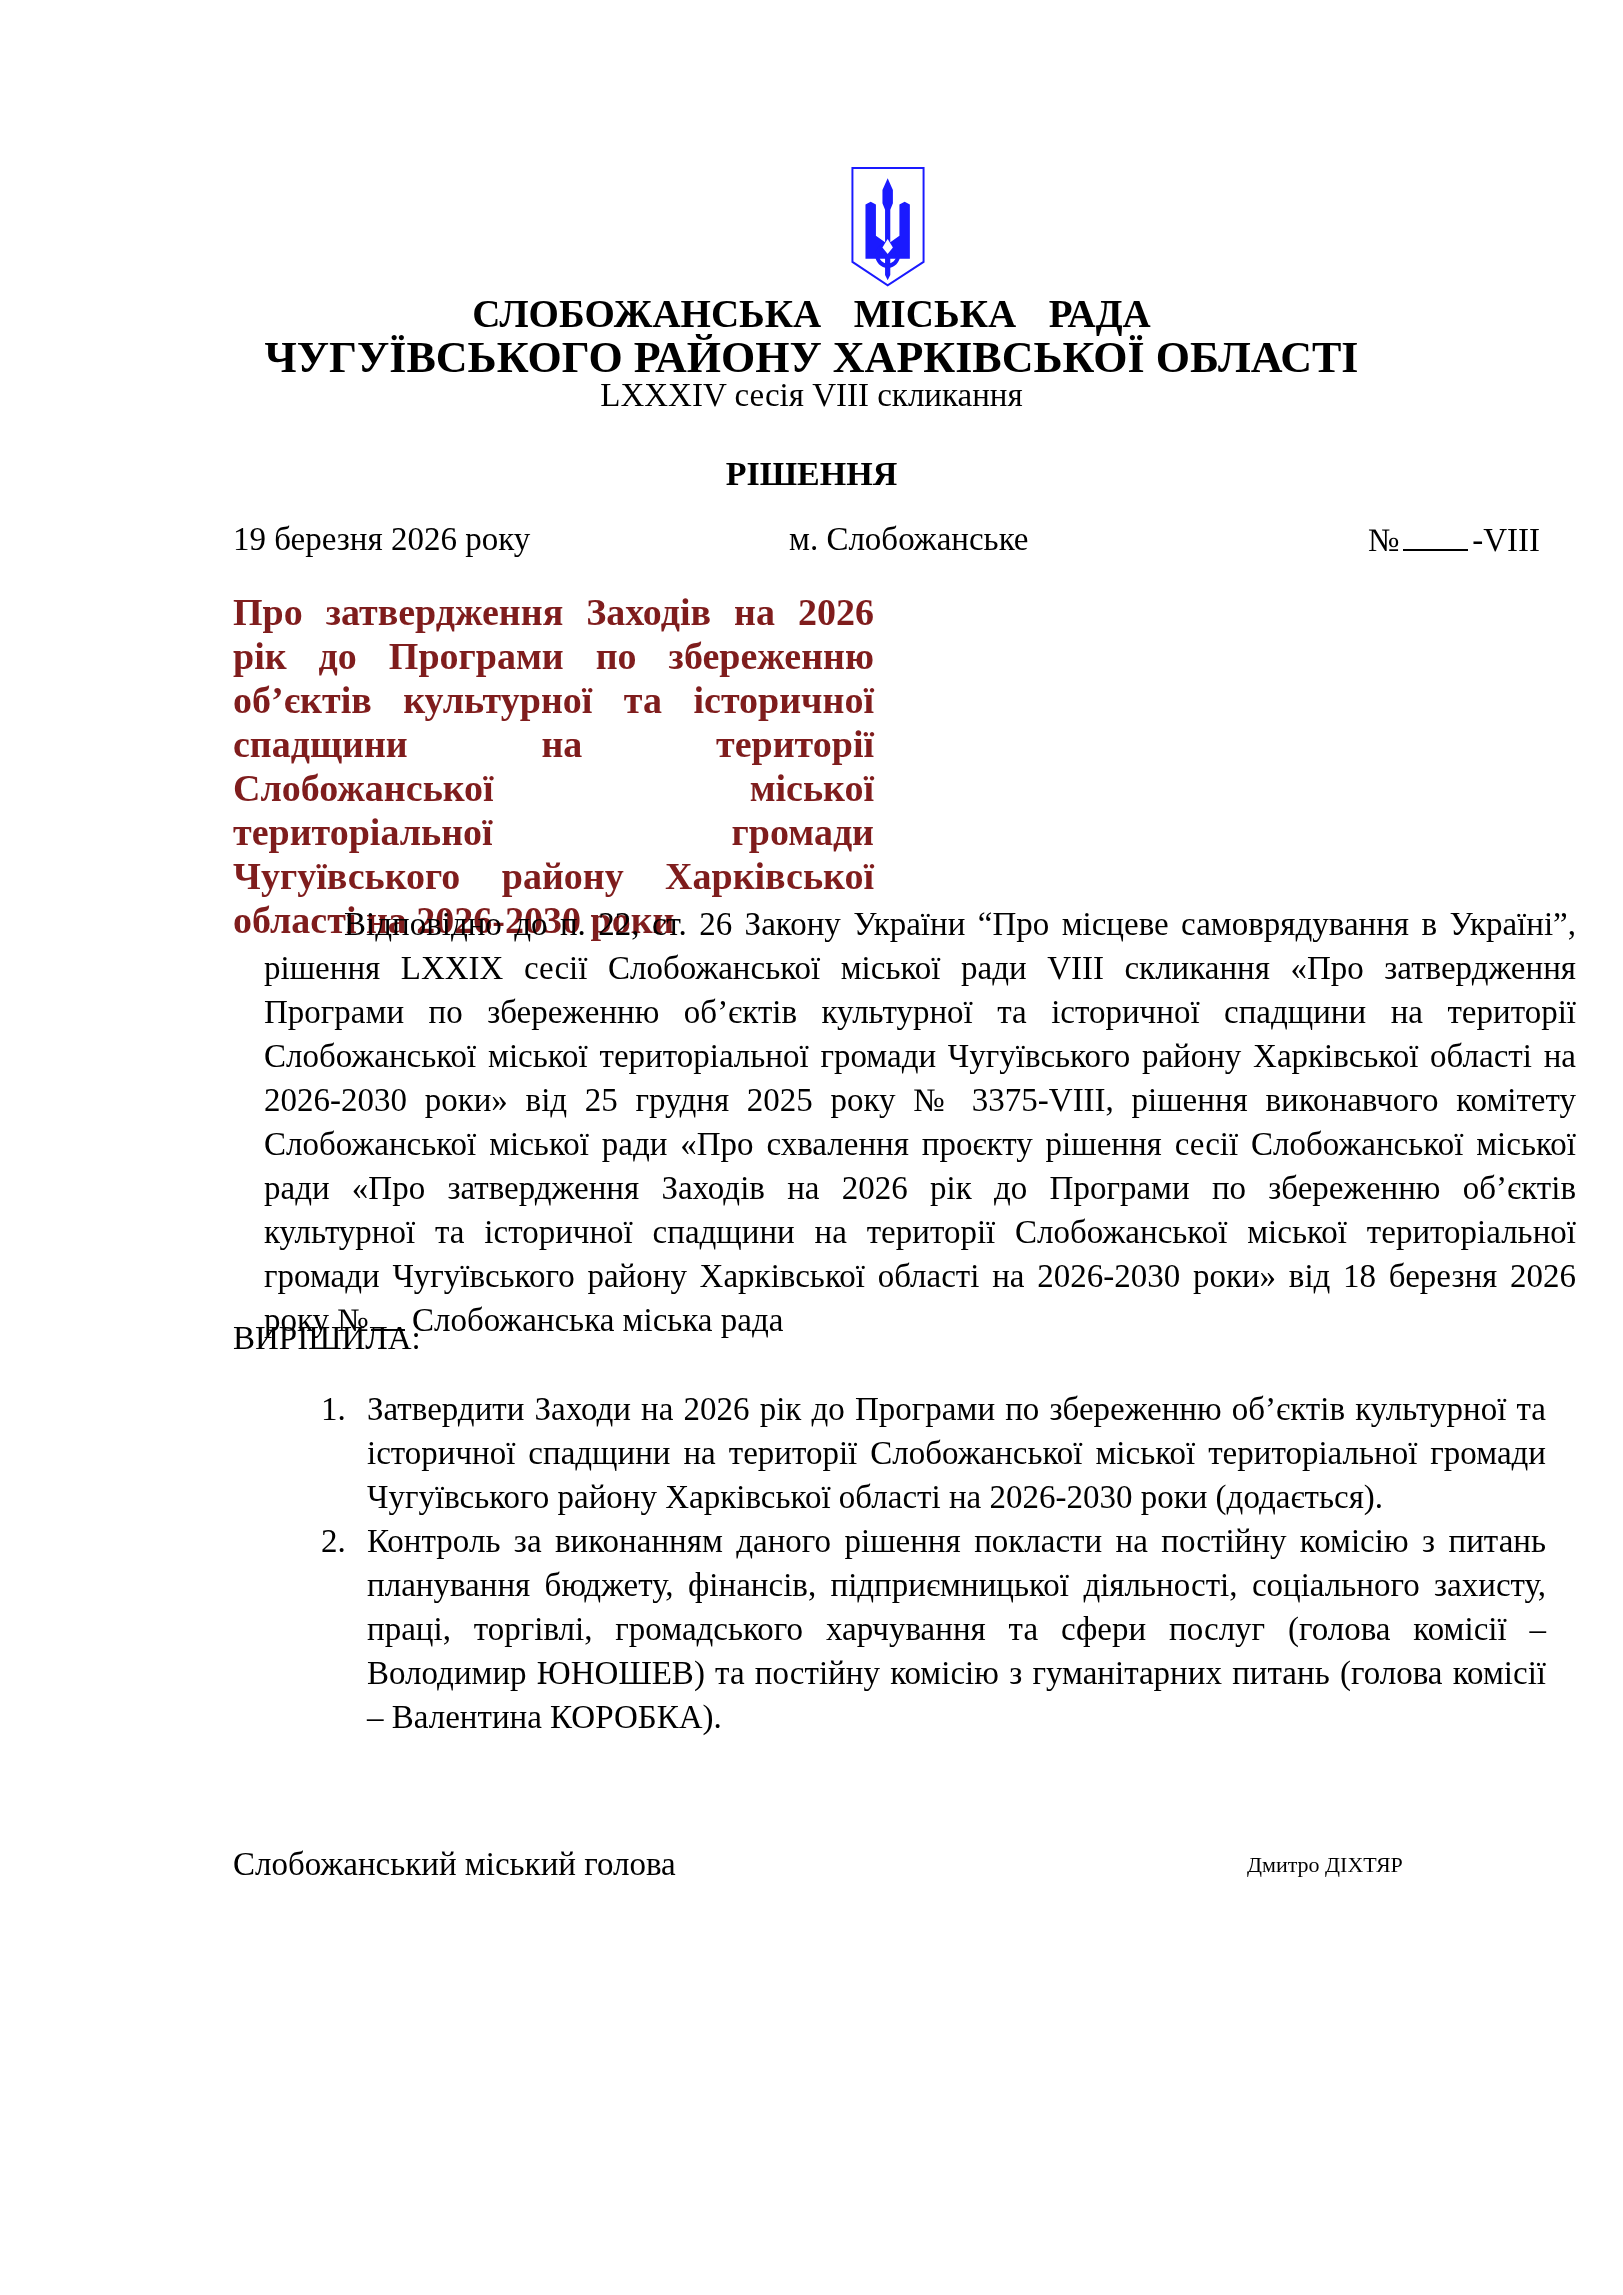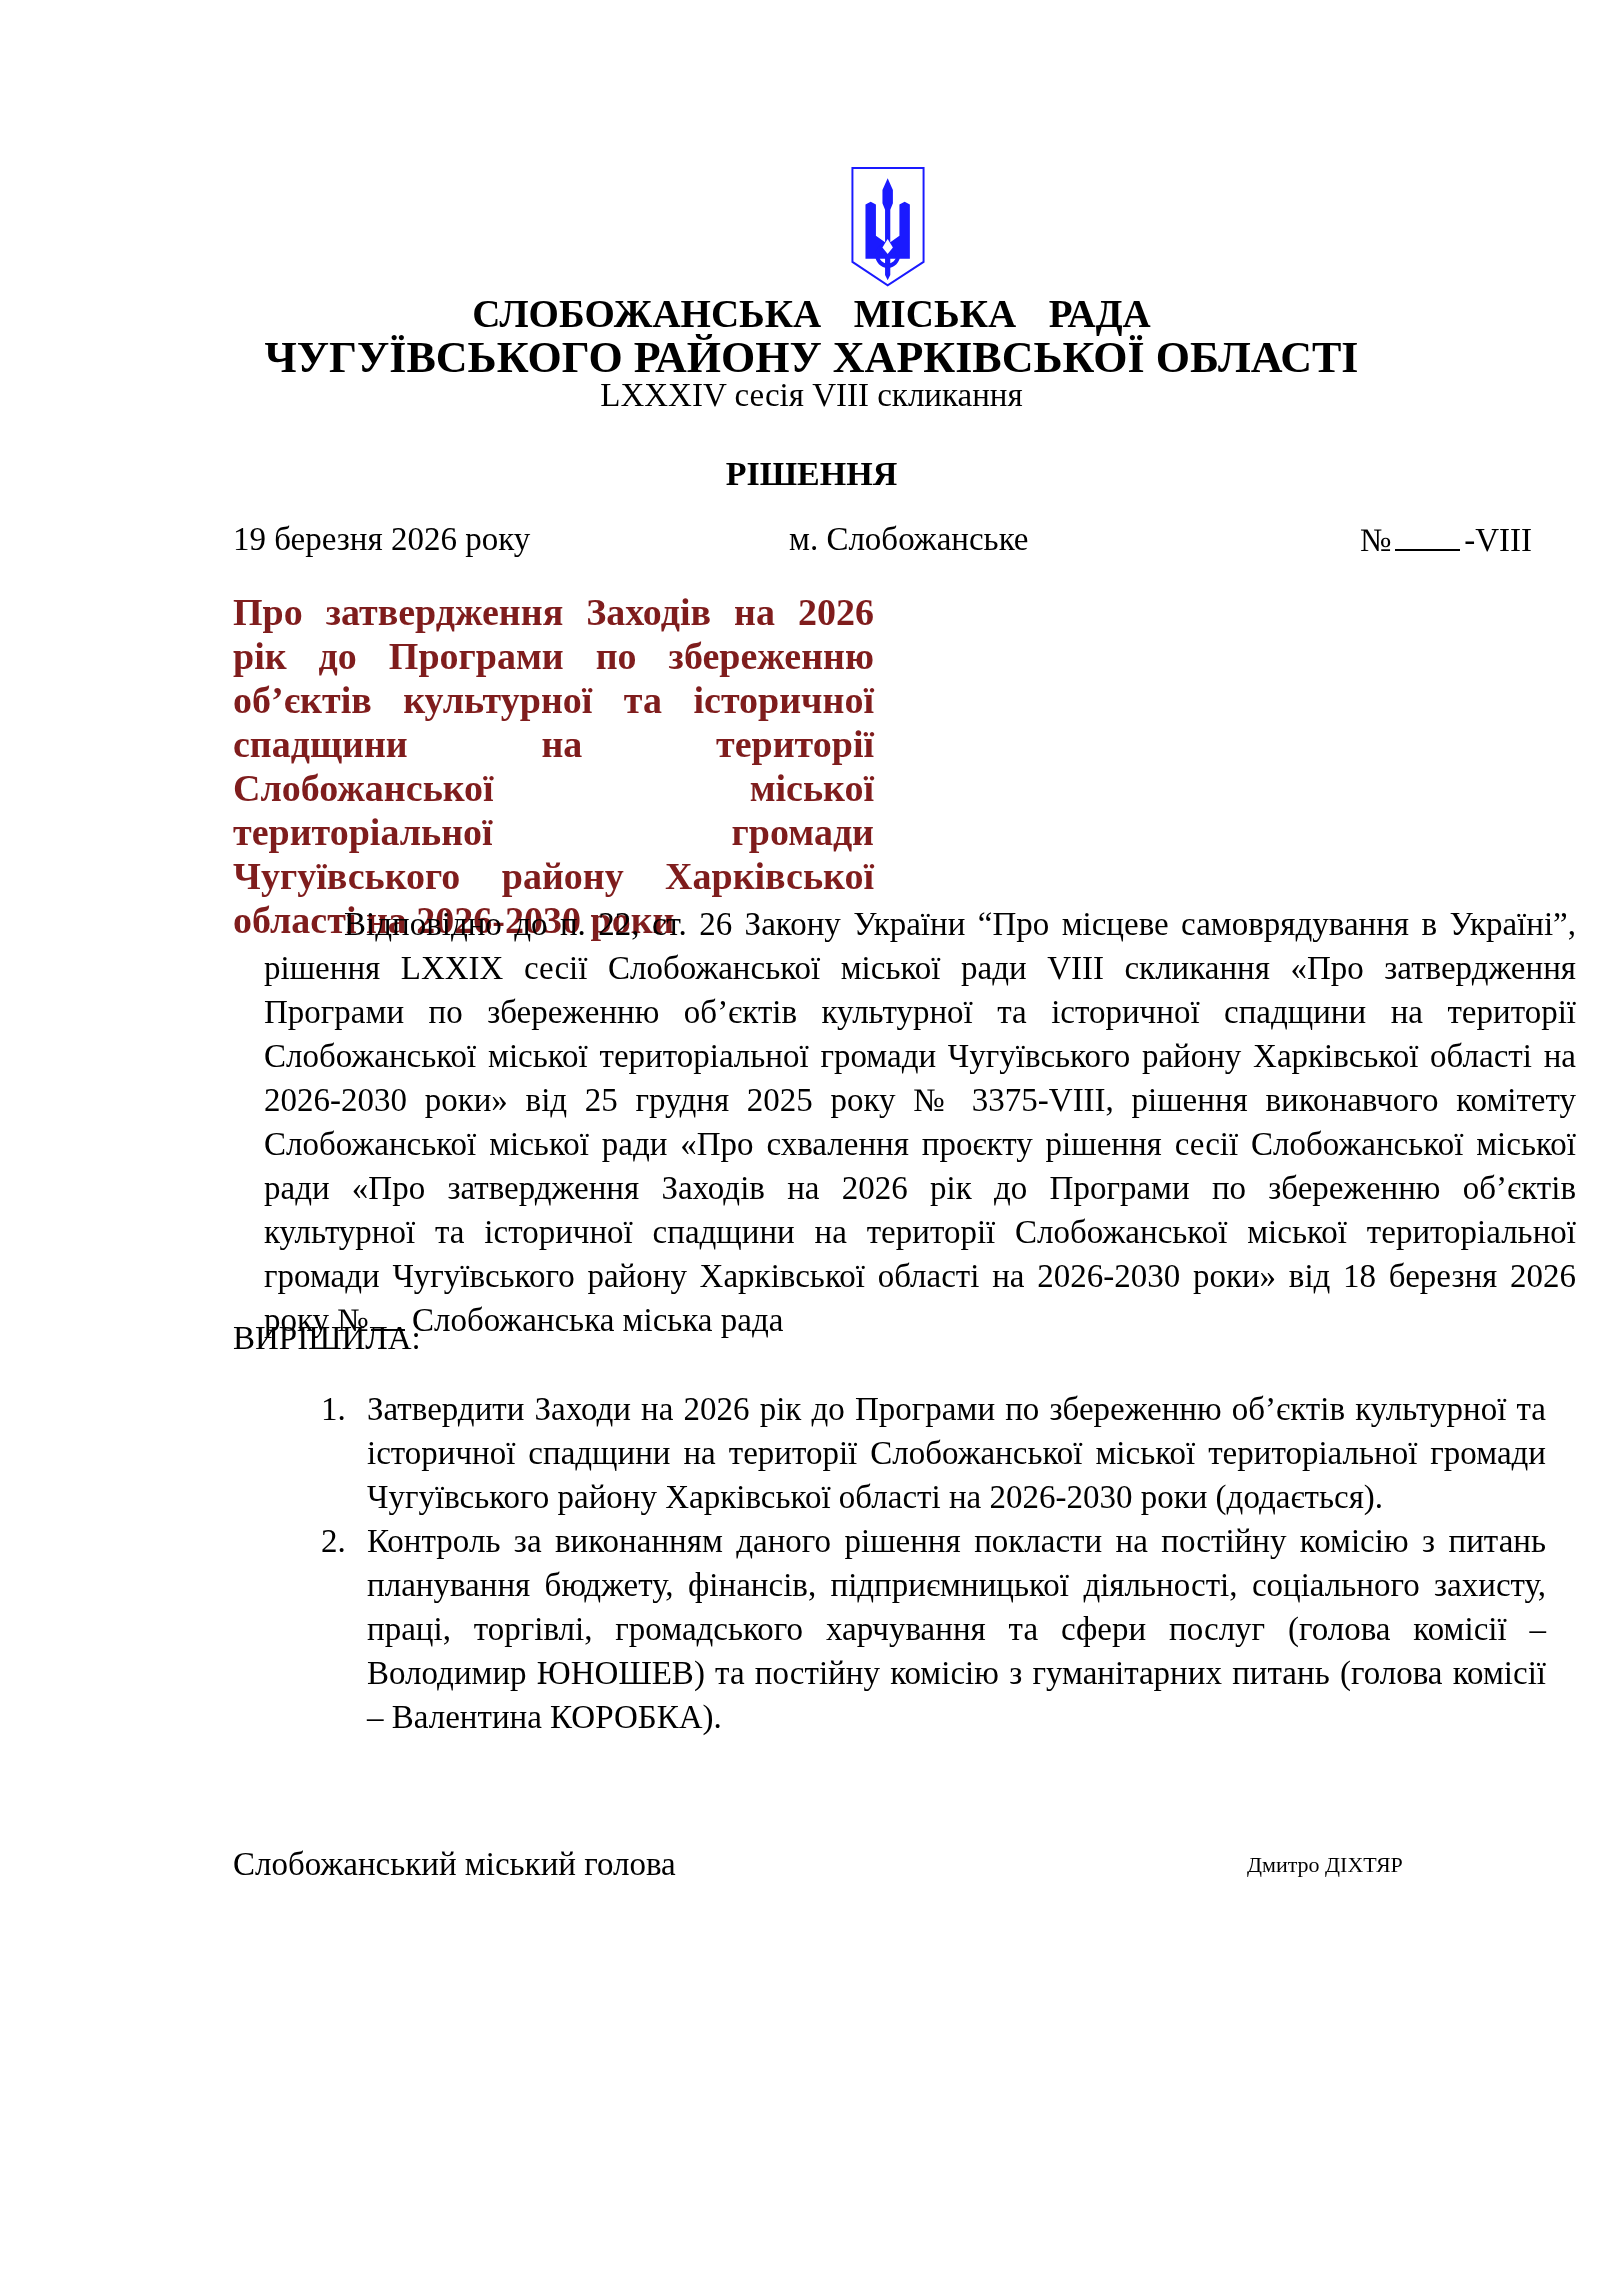--- a/index.html
+++ b/index.html
@@ -12,21 +12,21 @@
     .emblem { left: 847px; top: 164px; width: 82px; height: 124px; }
     .hdr { left: 0; width: 1623px; text-align: center; }
     .hdr1 { top: 291px; font-size: 39px; font-weight: bold; line-height: 46px; word-spacing: 6.5px; }
     .hdr2 { top: 335px; font-size: 44px; font-weight: bold; line-height: 46px; }
     .hdr3 { top: 376px; font-size: 33px; line-height: 39px; }
     .title-main { top: 454px; font-size: 34px; font-weight: bold; line-height: 39px; }
     .dateline { left: 233px; width: 1315px; top: 520px; font-size: 33px; line-height: 39px; }
     .dateline span { position: absolute; top: 0; white-space: nowrap; }
     .d-date { left: 0; }
     .d-place { left: 544px; margin-left: 12px; }
-    .d-num { right: 16px; }
+    .d-num { right: 8px; }
     .d-num .blank { display: inline-block; width: 65px; border-bottom: 2.6px solid #000; height: 29px; vertical-align: baseline; margin: 0 3.9px; }
     .subject {
       left: 233px; top: 590px; width: 641px; color: #7f1d1d;
       font-size: 38px; font-weight: bold; line-height: 44px; text-align: justify;
     }
     .body-par {
       left: 233px; top: 902px; width: 1312px;
       font-size: 33px; line-height: 44px; text-align: justify; text-indent: 80px; margin-left: 31px;
     }
     .body-par .blank { display: inline-block; width: 34px; border-bottom: 2px solid #000; height: 29px; margin: 0 6.5px 0 2.6px; }

